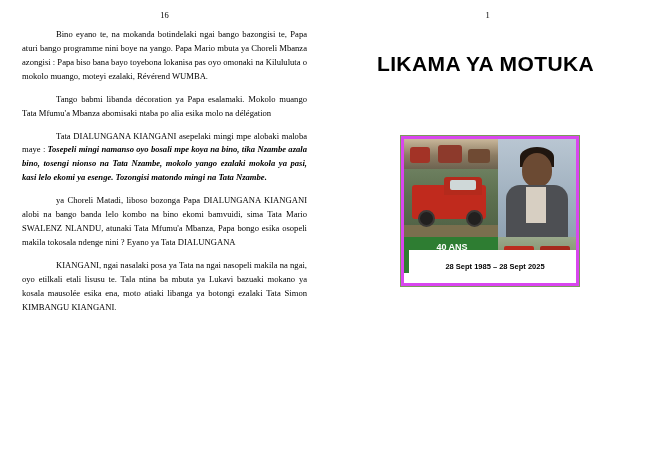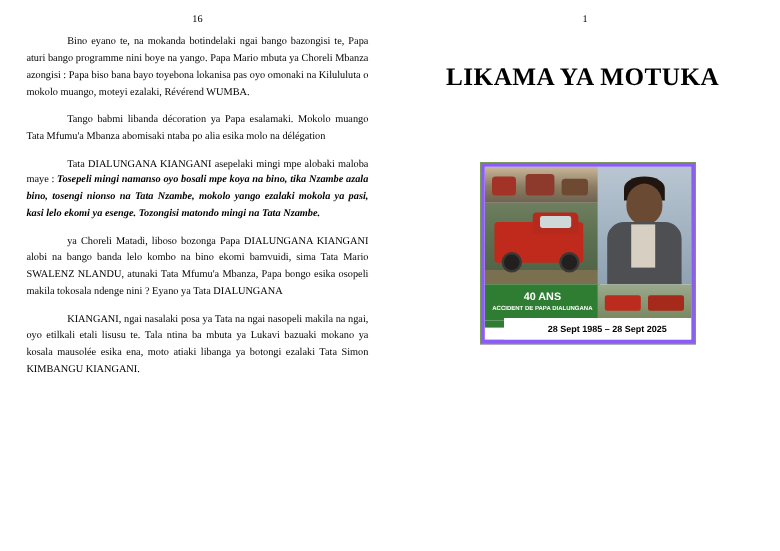--- a/index.html
+++ b/index.html
@@ -55,37 +55,37 @@
   .right-page {
     position: absolute;
     left: 325px;
     top: 0;
     width: 325px;
     height: 459px;
     box-sizing: border-box;
     padding: 10px 22px 6px 18px;
   }
   .right-title {
-    font-family: Liberation Serif, serif;
+    font-family: Liberation Sans, sans-serif;
     font-size: 21px;
     font-weight: bold;
     letter-spacing: 0.4px;
     text-align: center;
     margin-top: 42px;
     margin-bottom: 0;
     white-space: nowrap;
   }
   
   .poster {
     position: absolute;
     left: 400px;
     top: 135px;
     width: 180px;
     height: 152px;
-    background: #8b5cf6;
+    background: #d946ef;
     border: 1px solid #7a9a5a;
     box-sizing: border-box;
     overflow: hidden;
   }
   .poster-inner {
     position: absolute;
     inset: 3px;
     background: #ffffff;
     overflow: hidden;
   }
@@ -225,23 +225,23 @@
   .p-photo-d .mini-truck2 {
     position: absolute;
     left: 42px; top: 9px;
     width: 30px; height: 13px;
     background: #a52a1c;
     border-radius: 2px;
   }
   
   .p-dates {
     position: absolute;
-    left: 16px; bottom: 0;
+    left: 5px; bottom: 0;
     width: 100%;
-    height: 18px;
+    height: 33px;
     background: #ffffff;
     display: flex;
     align-items: center;
     justify-content: center;
     text-align: center;
   }
   .p-dates span {
     font-family: "Liberation Sans", sans-serif;
     font-weight: bold;
     font-size: 7.5px;

